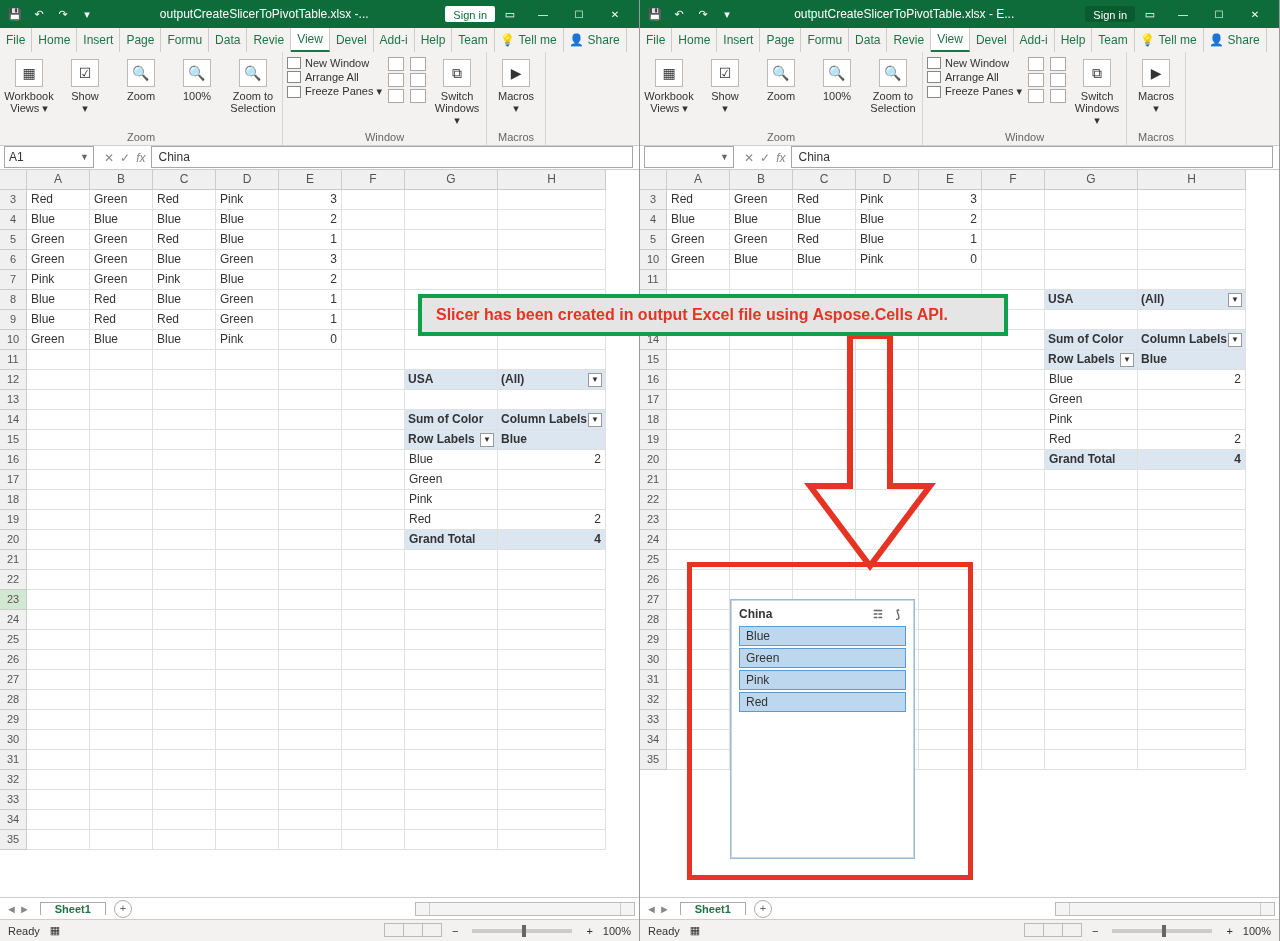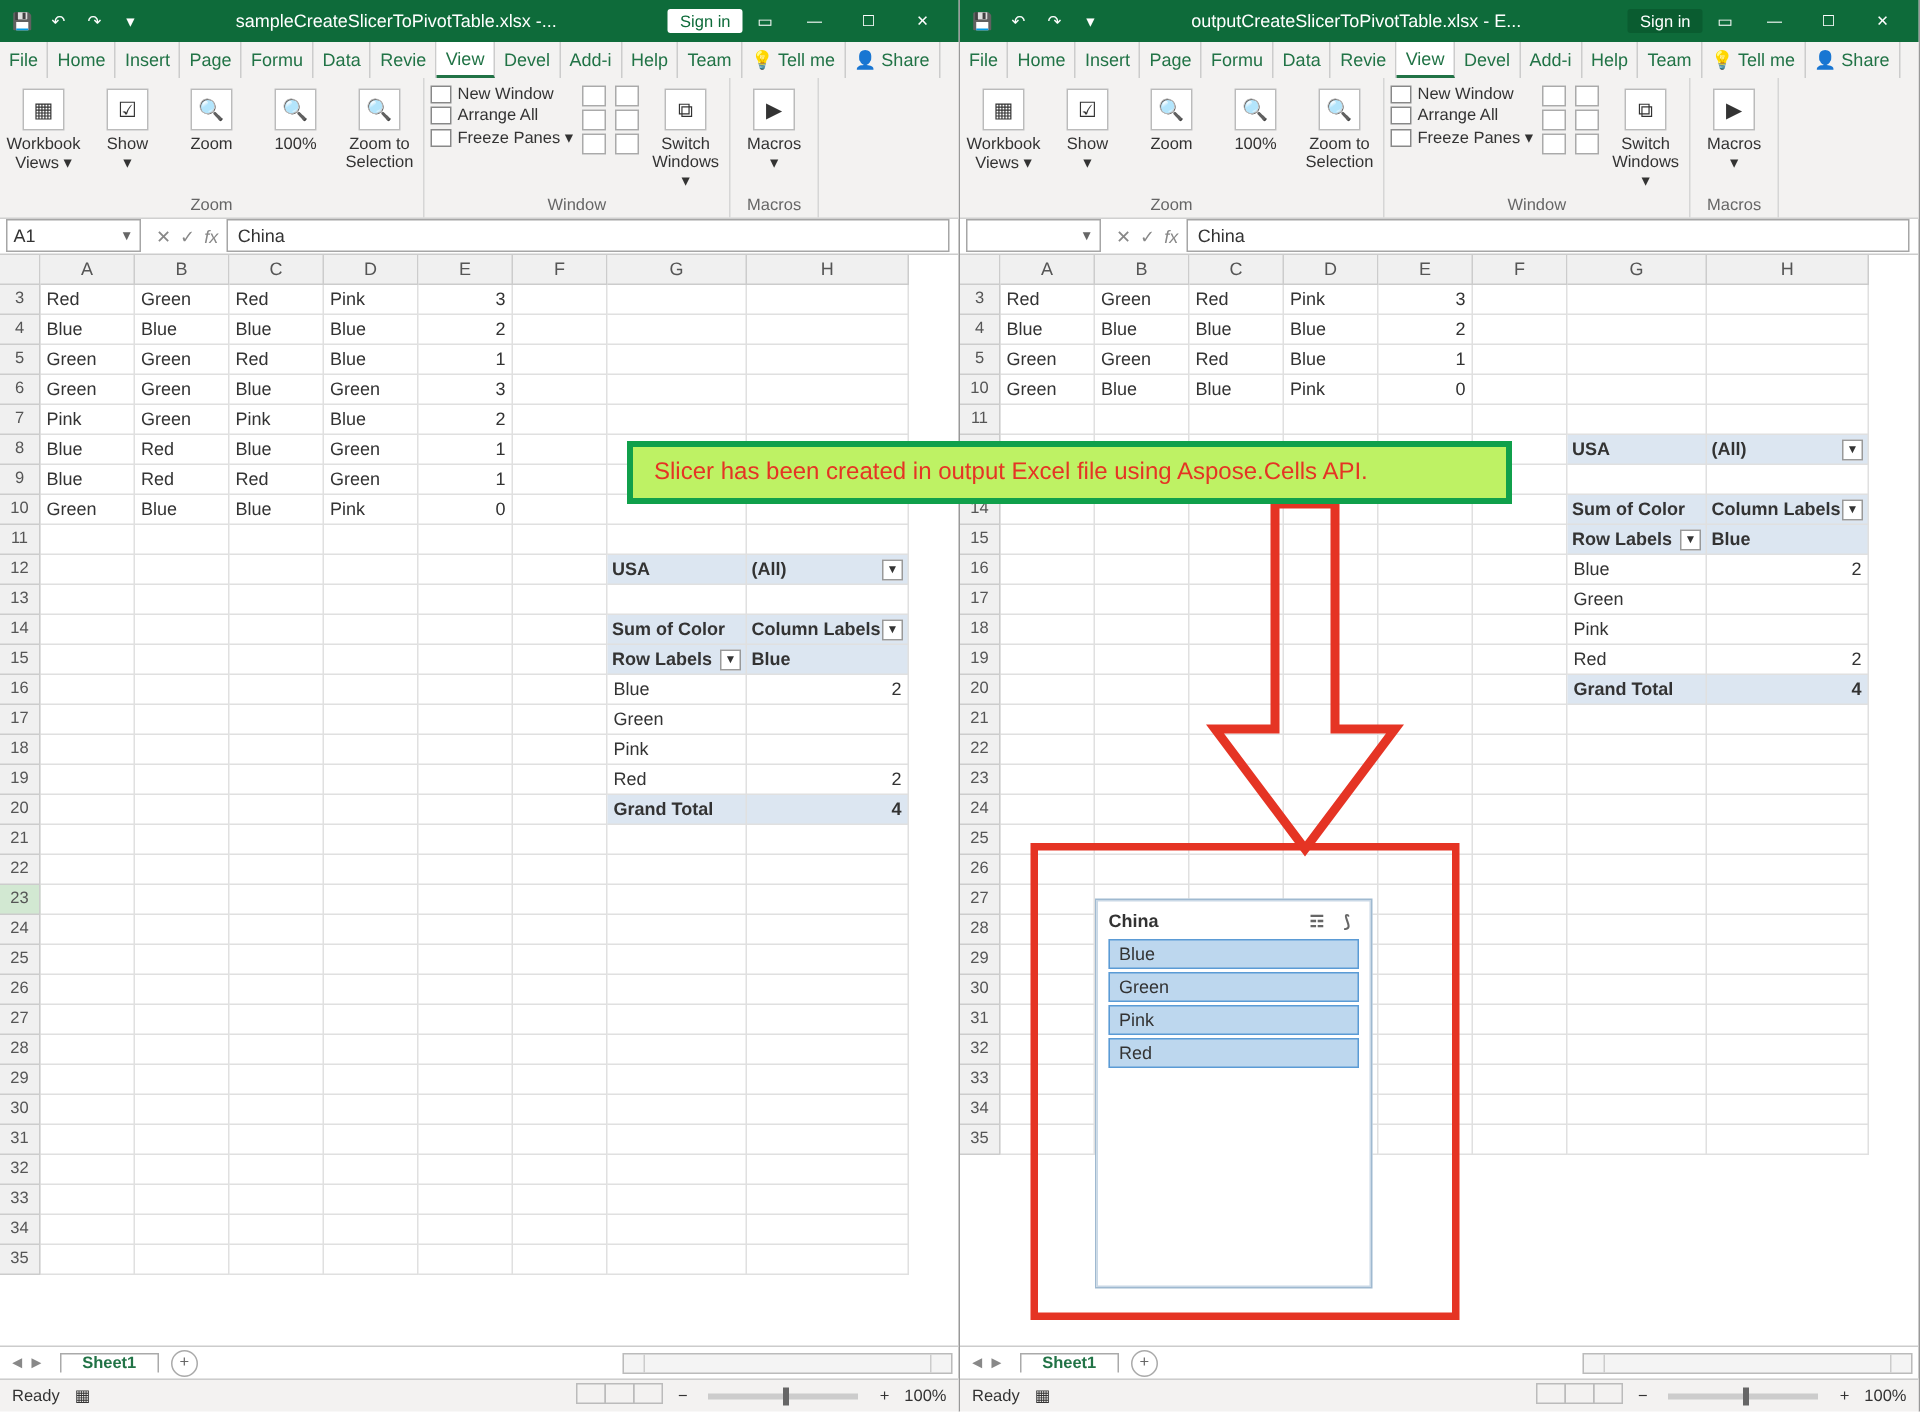--- a/index.html
+++ b/index.html
@@ -59,39 +59,39 @@
   .hscroll { width:220px; height:14px; border:1px solid #bbb; background:#f4f4f4; display:flex;}
   .hscroll span{width:14px;border-right:1px solid #ccc;}
   .hscroll span:last-child{border-left:1px solid #ccc;border-right:none; margin-left:auto;}
   
   .status { height:22px; background:#f3f2f1; border-top:1px solid #ccc; display:flex; align-items:center; font-size:11px; padding:1px 8px; gap:10px;}
   .status .spacer{flex:1;}
   .status .views span{ display:inline-block; width:20px; height:14px; border:1px solid #bbb; margin-left:-1px;}
   .zoom-slider { width:100px; height:4px; background:#ccc; position:relative; margin:0 4px;}
   .zoom-slider::after{content:"";position:absolute;left:50%;top:-4px;width:4px;height:12px;background:#666;}
   
-  .anno-box { position:absolute; border:4px solid #10a04b; background:#bef264; color:#e53424; font-weight:normal; font-size:16px; padding:8px 14px; z-index:20;}
+  .anno-box { position:absolute; border:4px solid #10a04b; background:#e5e5e5; color:#e53424; font-weight:bold; font-size:16px; padding:8px 14px; z-index:20;}
   .anno-arrow { position:absolute; z-index:19;}
   .anno-rect { position:absolute; border:5px solid #e53424; z-index:18;}
   
   .slicer { position:absolute; border:1px solid #9fb9d0; background:#fff; padding:4px; z-index:15; box-shadow:0 0 0 1px #c9d8e6 inset;}
   .slicer-hdr { display:flex; justify-content:space-between; align-items:center; padding:2px 4px; font-weight:bold; font-size:12px;}
   .slicer-hdr .ico{ width:16px;height:16px; color:#666; font-size:11px; display:flex; align-items:center; justify-content:center;}
   .slicer-item { background:#bdd7ee; border:1px solid #5b9bd5; margin:2px 4px; padding:2px 6px; font-size:12px;}
 </style>
 </head>
 <body>
 
 <div class="app">
   <div class="titlebar">
     <span class="tb-btn">💾</span>
     <span class="tb-btn">↶</span>
     <span class="tb-btn">↷</span>
     <span class="tb-btn">▾</span>
-    <span class="tb-title">sampleCreateSlicerToPivotTable.xlsx -...</span>
+    <span class="tb-title">outputCreateSlicerToPivotTable.xlsx -...</span>
     <span class="tb-signin">Sign in</span>
     <span class="tb-btn">▭</span>
     <div class="tb-right">
       <span class="win-btn">—</span>
       <span class="win-btn">☐</span>
       <span class="win-btn close">✕</span>
     </div>
   </div>
   <div class="tabs">
     <span class="tab">File</span>

